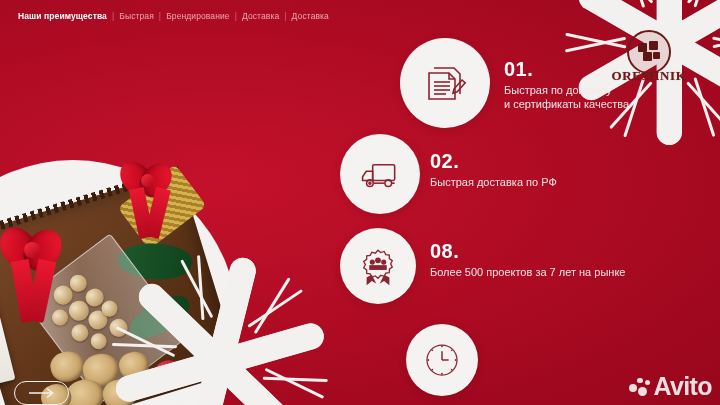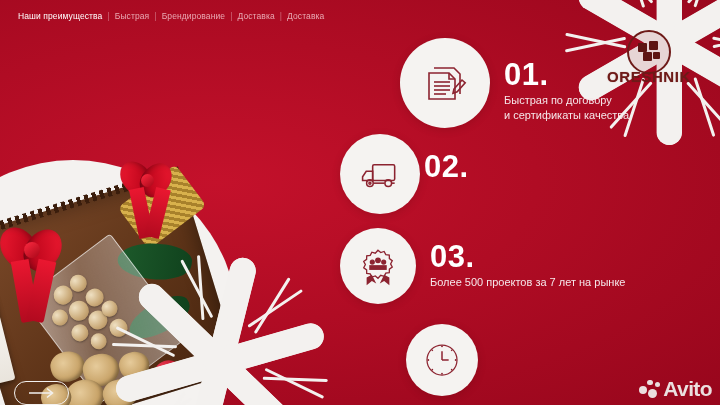--- a/index.html
+++ b/index.html
@@ -143,21 +143,21 @@
   #flake-tr { right: -52px; top: -60px; width: 205px; height: 205px; }
   #flake-bl { left: 112px; top: 255px; width: 215px; height: 215px; }
 
   
   .topnav {
     position: absolute; left: 18px; top: 11px;
     display: flex; align-items: center; gap: 5px;
     font-size: 8.5px; letter-spacing: .1px;
   }
   .topnav .nav-item { color: #E9A8B2; white-space: nowrap; }
-  .topnav .nav-item.active { color: #FFFFFF; font-weight: normal; }
+  .topnav .nav-item.active { color: #FFFFFF; font-weight: bold; }
   .topnav .nav-sep { color: #CE6A7A; }
 
   
   .headline {
     position: absolute; left: 22px; top: 46px;
     color: #FFFFFF;
     font-size: 33px;
     line-height: 1.22;
     font-weight: bold;
     letter-spacing: -0.4px;
@@ -170,40 +170,40 @@
   .adv-circle {
     border-radius: 50%;
     background: #F5F3F1;
     display: flex; align-items: center; justify-content: center;
     flex: none;
     box-shadow: 0 2px 9px rgba(60,0,8,.18);
   }
   .adv-text { position: relative; }
   .adv-num {
     color: #FFFFFF;
-    font-size: 31px;
+    font-size: 20px;
     font-weight: bold;
     line-height: .95;
     letter-spacing: 0.5px;
   }
   .adv-desc {
     color: #F6E7EA;
     font-size: 11px;
     line-height: 1.3;
     margin-top: 4px;
     white-space: pre-line;
   }
 
   #adv-1 { left: 400px; top: 38px; }
   #adv-1 .adv-circle { width: 90px; height: 90px; }
   #adv-1 .adv-text { margin-left: 14px; margin-top: 22px; }
 
   #adv-2 { left: 340px; top: 134px; }
   #adv-2 .adv-circle { width: 80px; height: 80px; }
-  #adv-2 .adv-text { margin-left: 4px; margin-top: 18px; }
+  #adv-2 .adv-text { margin-left: 10px; margin-top: 18px; }
 
   #adv-3 { left: 340px; top: 228px; }
   #adv-3 .adv-circle { width: 76px; height: 76px; }
   #adv-3 .adv-text { margin-left: 14px; margin-top: 14px; }
 
   #adv-4 { left: 406px; top: 324px; }
   #adv-4 .adv-circle { width: 72px; height: 72px; }
   #adv-4 .adv-text { margin-left: 14px; margin-top: 10px; }
 
   .icon-svg { display: block; }
@@ -220,23 +220,23 @@
     border: 2px solid #6E1A18;
     position: relative;
     display:flex; align-items:center; justify-content:center;
     background: rgba(150,20,25,.12);
   }
   .logo-emblem .sq {
     position:absolute; width:9px; height:9px; background:#5E1513; border-radius:1px;
   }
   .logo-text {
     margin-top: -6px;
-    font-family: Liberation Sans, sans-serif;
+    font-family: Liberation Serif, serif;
     font-weight: bold;
-    font-size: 15px;
+    font-size: 13px;
     letter-spacing: .6px;
     color: #6E1A18;
     text-shadow: 0 0 1px rgba(110,26,24,.5);
   }
 
   
   .arrow-pill {
     position: absolute; left: 14px; top: 381px;
     width: 53px; height: 22px;
     border: 1.6px solid #F3F1EF;
@@ -247,21 +247,21 @@
   
   .avito {
     position: absolute; right: 8px; bottom: 6px;
     display: flex; align-items: center; gap: 3px;
     opacity: .93;
   }
   .avito-dots { position: relative; width: 21px; height: 20px; }
   .avito-dots span { position: absolute; border-radius: 50%; background: #F2F0EE; }
   .avito-word {
     color: #F2F0EE;
-    font-size: 21px;
+    font-size: 25px;
     font-weight: bold;
     letter-spacing: -0.6px;
     line-height: 1;
   }
 </style>
 </head>
 <body>
 
 <div id="stage">
 
@@ -437,37 +437,38 @@
         <path d="M16 21 H9 l-4 6 v4 h11 Z"></path>
         <circle cx="13" cy="34" r="3.6"></circle>
         <circle cx="33" cy="34" r="3.6"></circle>
         <circle cx="13" cy="34" r="1.1"></circle>
         <line x1="17" y1="34" x2="29" y2="34"></line>
         <line x1="37" y1="34" x2="40" y2="34"></line>
       </svg>
     </div>
     <div class="adv-text">
       <div class="adv-num">02.</div>
+      <div class="adv-desc">Быстрая доставка по РФ</div>
     </div>
   </div>
 
   <div class="adv" id="adv-3">
     <div class="adv-circle">
       <svg class="icon-svg" width="42" height="42" viewBox="0 0 48 48" fill="none" stroke="#8C2330" stroke-width="1.5">
         <path d="M24 6 l3.1 2.6 3.9-1.2 1.9 3.6 4 .5 .1 4.1 3.3 2.4 -1.9 3.6 1.9 3.6 -3.3 2.4 -.1 4.1 -4 .5 -1.9 3.6 -3.9-1.2 L24 38 l-3.1-2.6 -3.9 1.2 -1.9-3.6 -4-.5 -.1-4.1 -3.3-2.4 1.9-3.6 -1.9-3.6 3.3-2.4 .1-4.1 4-.5 1.9-3.6 3.9 1.2 Z"></path>
         <circle cx="24" cy="17.5" r="2.6" fill="#8C2330"></circle>
         <circle cx="17.5" cy="19.5" r="2.2" fill="#8C2330"></circle>
         <circle cx="30.5" cy="19.5" r="2.2" fill="#8C2330"></circle>
         <rect x="14" y="23" width="20" height="5.5" fill="#8C2330" stroke="none"></rect>
         <path d="M17 34 l-6 3 v9 l6-5 5 3 Z" fill="#8C2330" stroke="none"></path>
         <path d="M31 34 l6 3 v9 l-6-5 -5 3 Z" fill="#8C2330" stroke="none"></path>
       </svg>
     </div>
     <div class="adv-text">
-      <div class="adv-num">03.</div>
+      <div class="adv-num">08.</div>
       <div class="adv-desc">Более 500 проектов за 7 лет на рынке</div>
     </div>
   </div>
 
   <div class="adv" id="adv-4">
     <div class="adv-circle">
       <svg class="icon-svg" width="40" height="40" viewBox="0 0 48 48" fill="none" stroke="#8C2330" stroke-width="1.5">
         <circle cx="24" cy="24" r="18"></circle>
         <line x1="24" y1="24" x2="24" y2="13.5" stroke-width="1.8"></line>
         <line x1="24" y1="24" x2="32" y2="24" stroke-width="1.8"></line>

